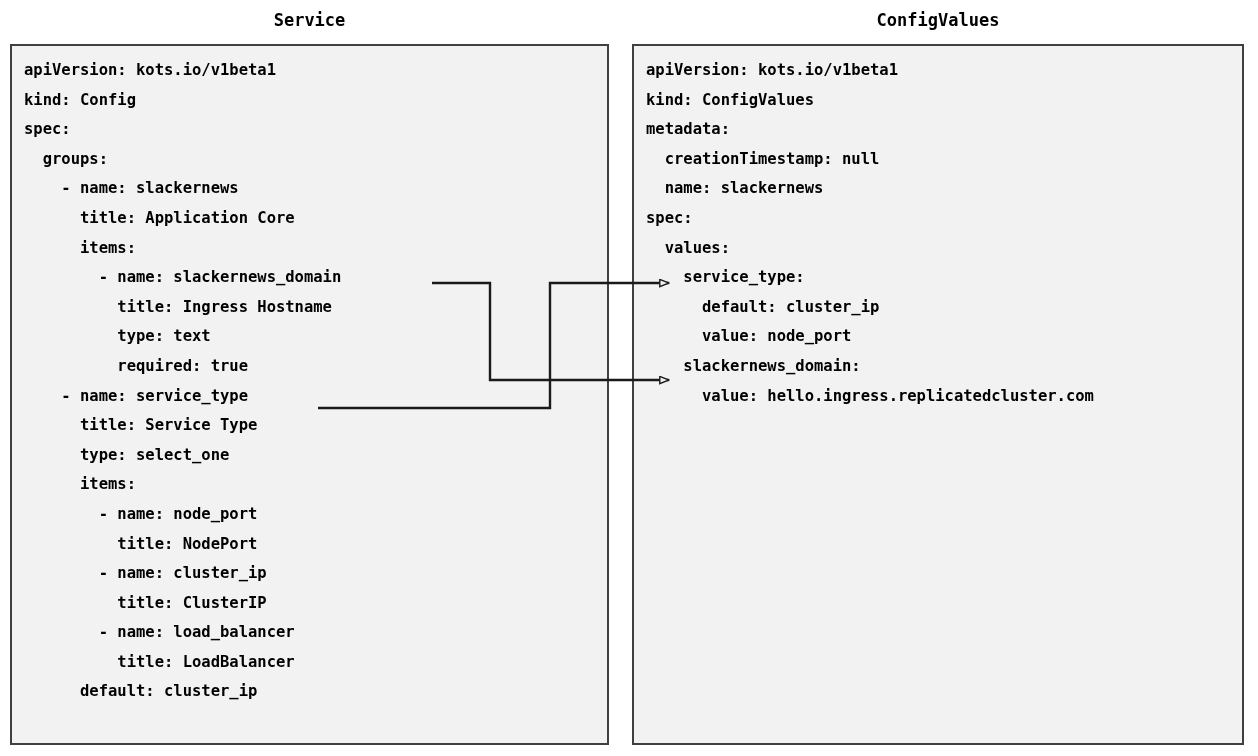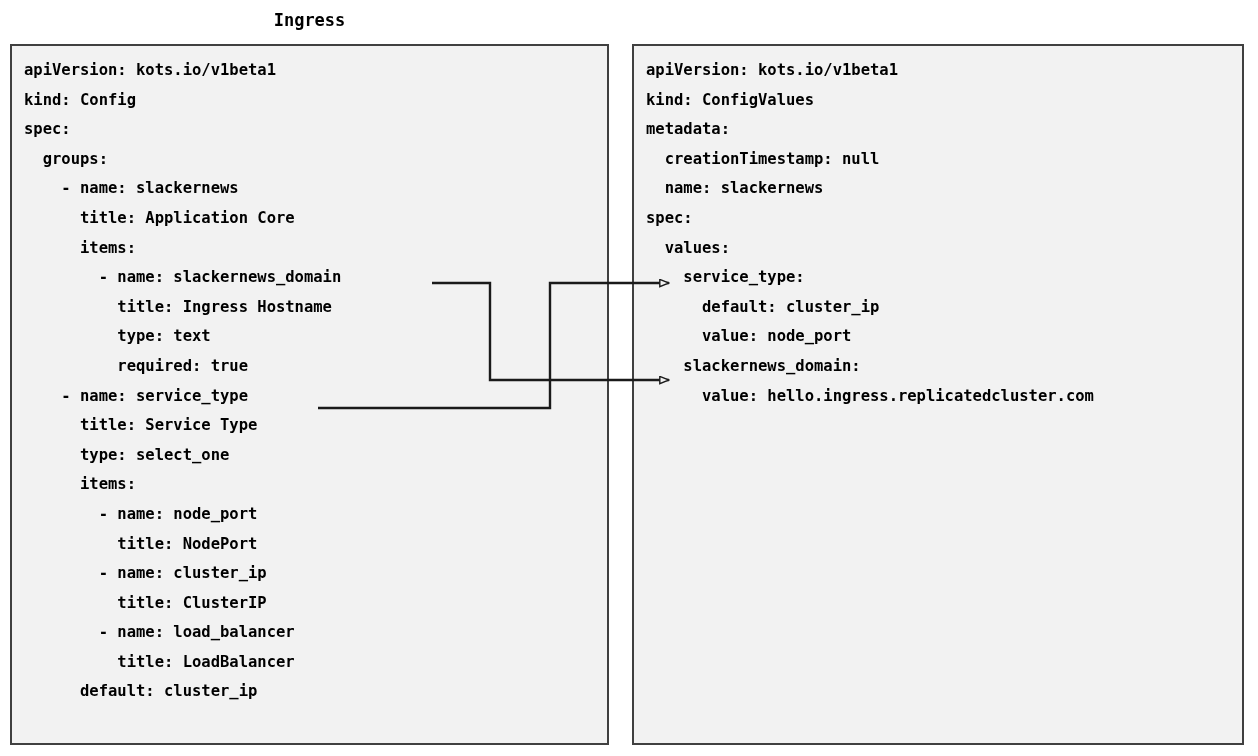--- a/index.html
+++ b/index.html
@@ -90,22 +90,23 @@
     width: 1258px;
     height: 756px;
     pointer-events: none;
   }
 </style>
 </head>
 <body>
 
 <div class="canvas">
 
-  <div class="panel-title" id="title-config">Ingress</div>
+  <div class="panel-title" id="title-config">Service</div>
 
+  <div class="panel-title" id="title-configvalues">ConfigValues</div>
 
   <div class="panel" id="panel-config">
     <div class="yaml" id="yaml-left"><span class="line">apiVersion: kots.io/v1beta1</span><span class="line">kind: Config</span><span class="line">spec:</span><span class="line">  groups:</span><span class="line">    - name: slackernews</span><span class="line">      title: Application Core</span><span class="line">      items:</span><span class="line">        - name: slackernews_domain</span><span class="line">          title: Ingress Hostname</span><span class="line">          type: text</span><span class="line">          required: true</span><span class="line">    - name: service_type</span><span class="line">      title: Service Type</span><span class="line">      type: select_one</span><span class="line">      items:</span><span class="line">        - name: node_port</span><span class="line">          title: NodePort</span><span class="line">        - name: cluster_ip</span><span class="line">          title: ClusterIP</span><span class="line">        - name: load_balancer</span><span class="line">          title: LoadBalancer</span><span class="line">      default: cluster_ip</span></div>
   </div>
 
   <div class="panel" id="panel-configvalues">
     <div class="yaml" id="yaml-right"><span class="line">apiVersion: kots.io/v1beta1</span><span class="line">kind: ConfigValues</span><span class="line">metadata:</span><span class="line">  creationTimestamp: null</span><span class="line">  name: slackernews</span><span class="line">spec:</span><span class="line">  values:</span><span class="line">    service_type:</span><span class="line">      default: cluster_ip</span><span class="line">      value: node_port</span><span class="line">    slackernews_domain:</span><span class="line">      value: hello.ingress.replicatedcluster.com</span></div>
   </div>
 
   <svg id="connectors" viewBox="0 0 1258 756" width="1258" height="756">

